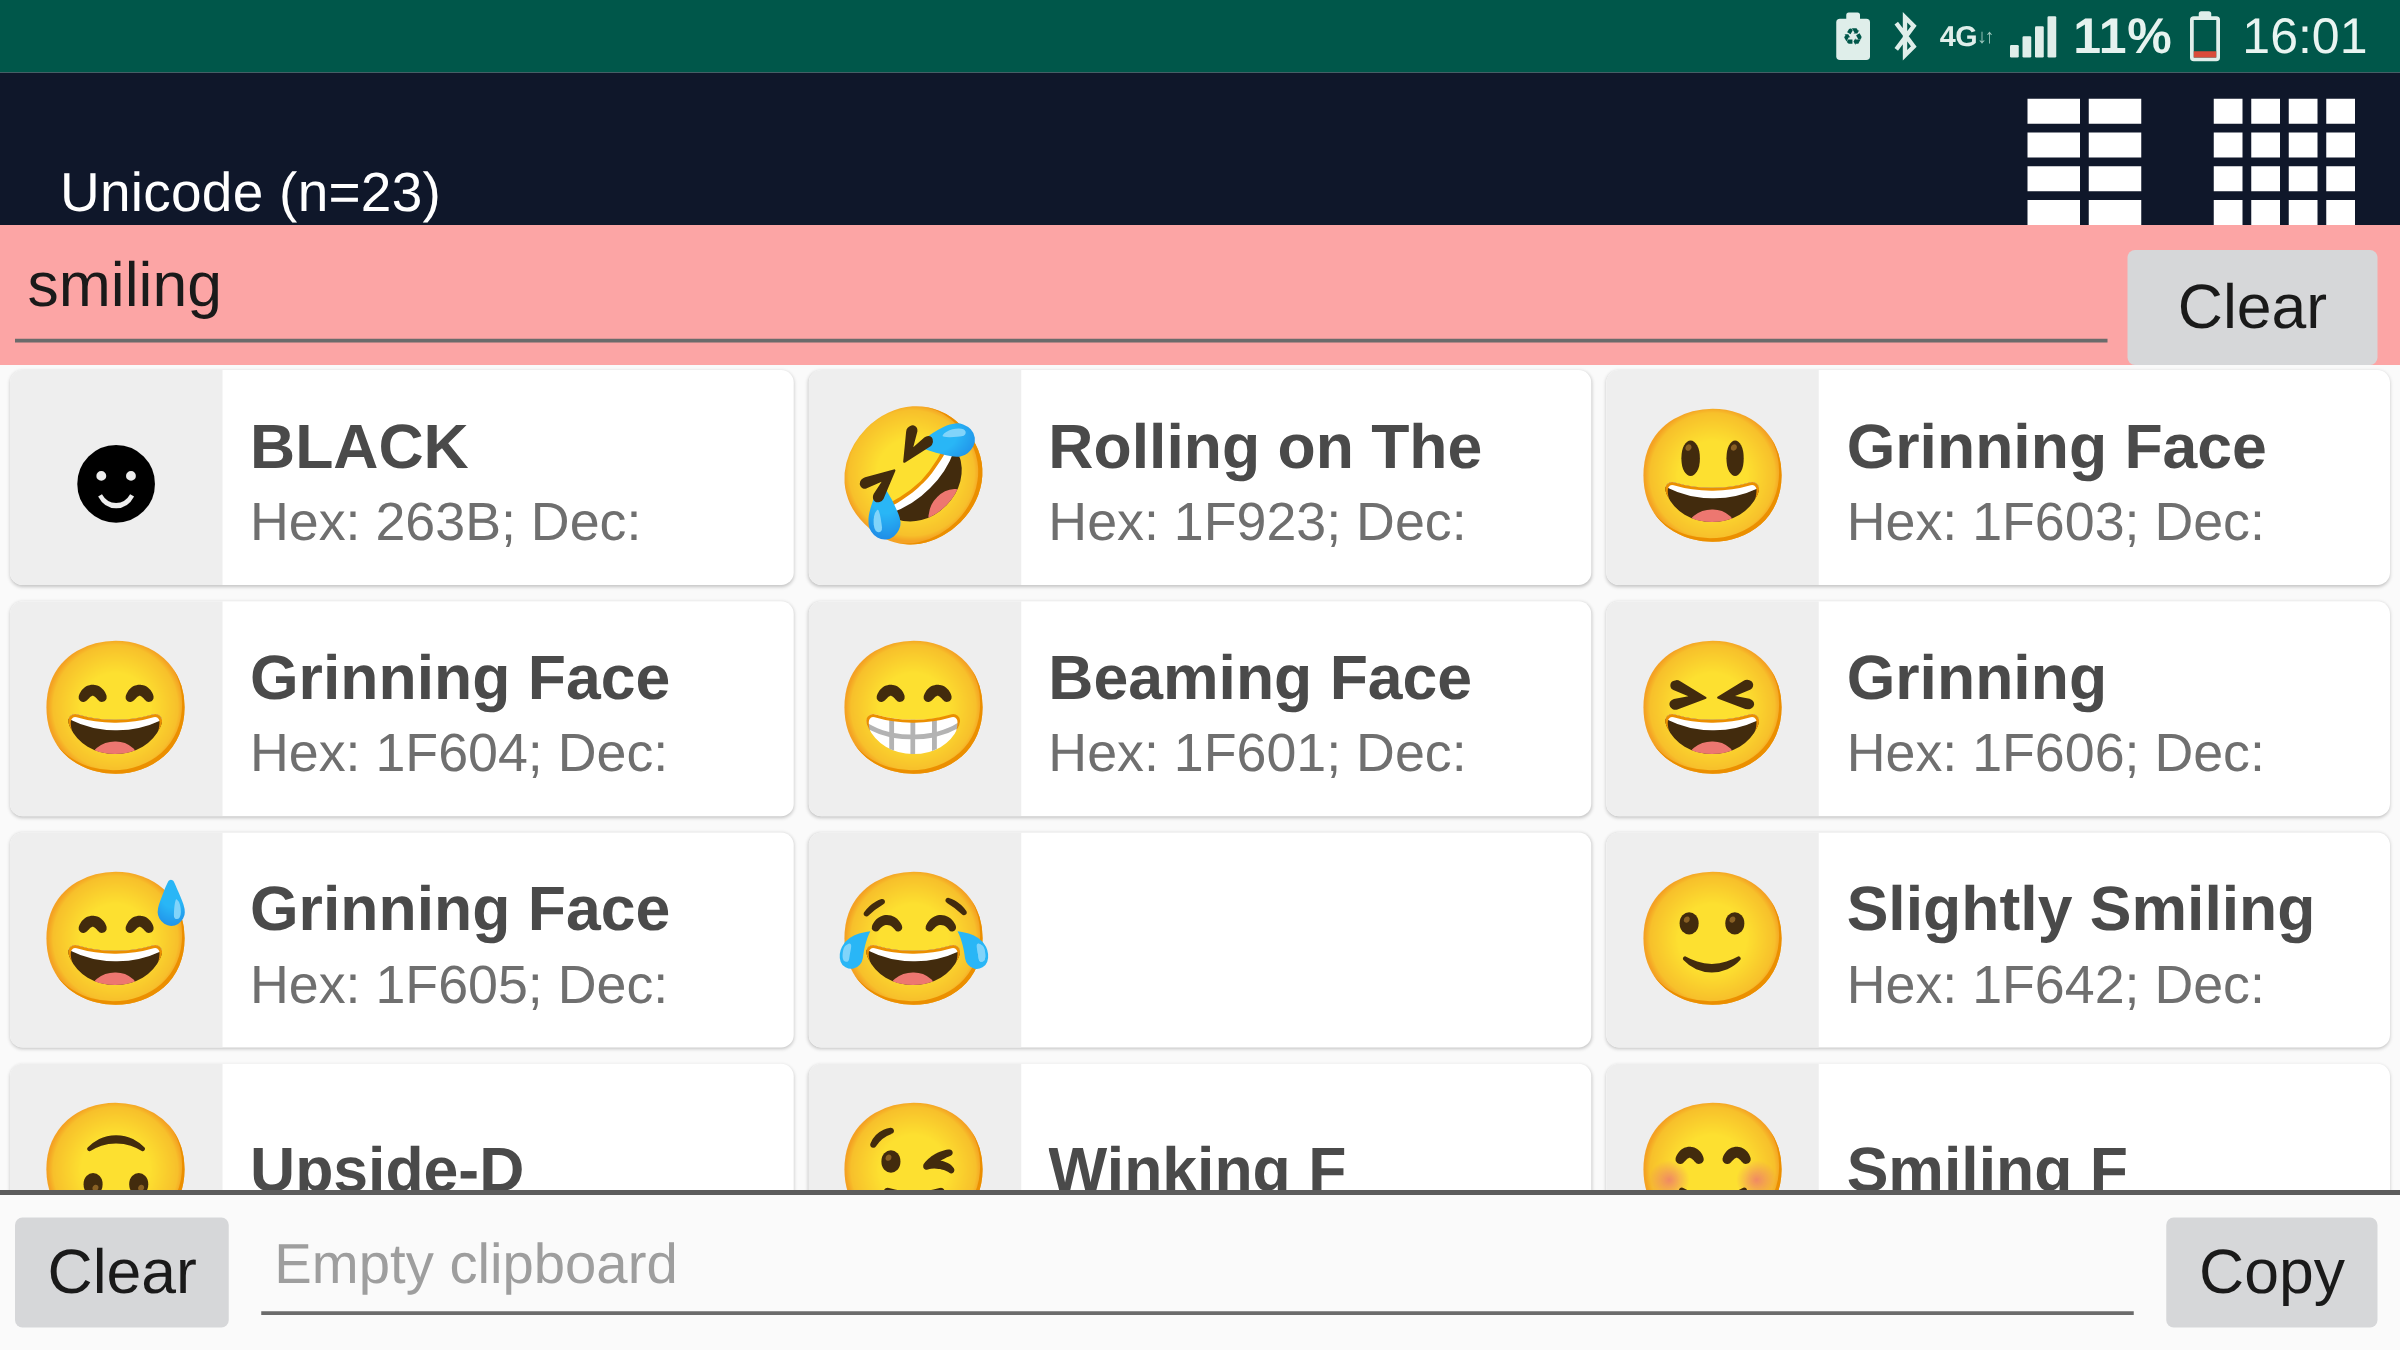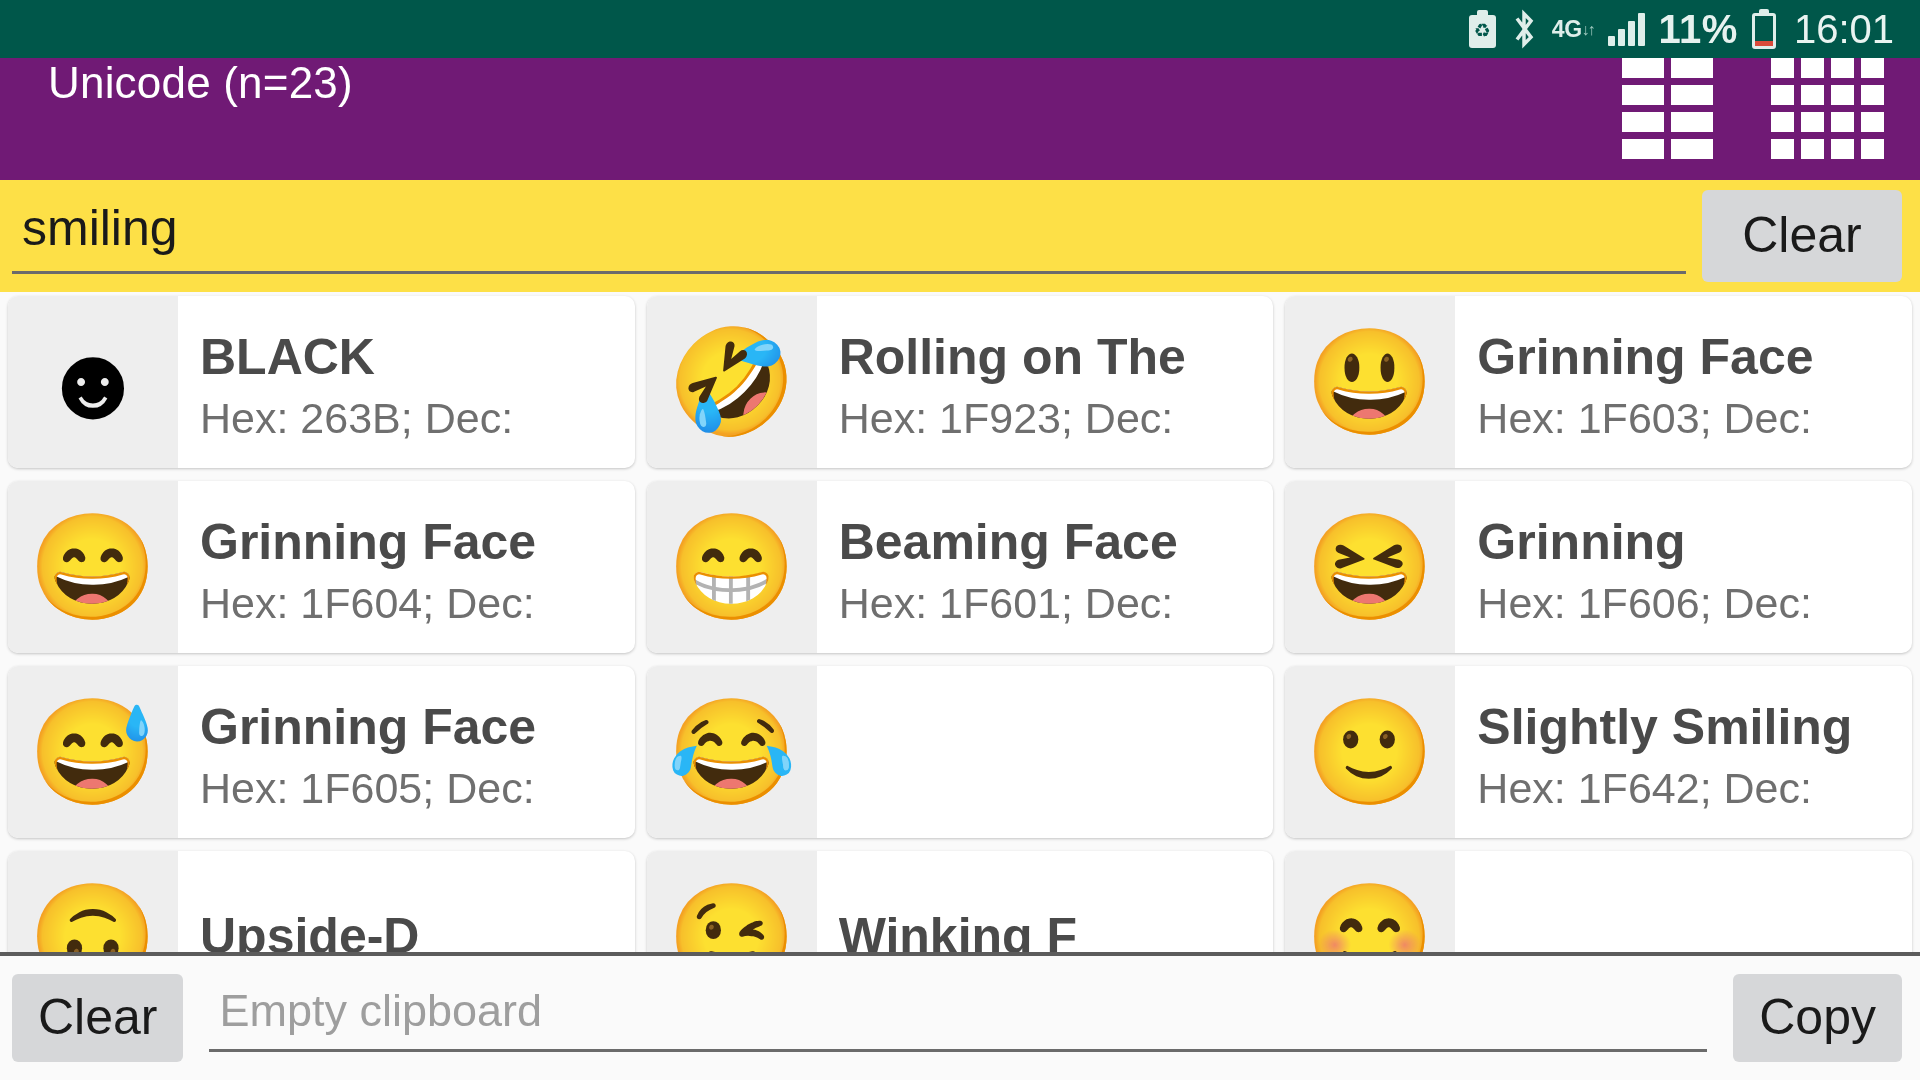--- a/index.html
+++ b/index.html
@@ -37,36 +37,36 @@
   .ic-signal i:nth-child(1){height:10px;} .ic-signal i:nth-child(2){height:17px;}
   .ic-signal i:nth-child(3){height:25px;} .ic-signal i:nth-child(4){height:33px;}
 
   .ic-battery { width: 24px; height: 40px; position:relative; }
   .ic-battery .shell { position:absolute; left:0; top:4px; width:24px; height:36px; border:3px solid #dfeeea; border-radius:3px; }
   .ic-battery .cap { position:absolute; left:7px; top:0; width:10px; height:5px; background:#dfeeea; border-radius:2px 2px 0 0;}
   .ic-battery .fill { position:absolute; left:3px; bottom:3px; width:18px; height:5px; background:#d94b3a; }
 
   
   .appbar {
-    height: 122px; background: #701a75;
-    display: flex; align-items: flex-start; justify-content: space-between;
-    padding: 0 36px 0 48px;
+    height: 122px; background: #0f172a;
+    display: flex; align-items: flex-end; justify-content: space-between;
+    padding: 12px 36px 0 48px;
   }
   .app-title { color: #ffffff; font-size: 44px; font-weight: 400; letter-spacing: .2px; }
   .appbar-actions { display: flex; align-items: center; gap: 58px; }
 
   .grid-icon { display: grid; gap: 7px; }
   .grid-icon span { background: #ffffff; display:block; }
   .grid-2 { grid-template-columns: repeat(2, 42px); grid-template-rows: repeat(4, 20px); }
   .grid-4 { grid-template-columns: repeat(4, 23px); grid-template-rows: repeat(4, 20px); }
 
   
   .searchrow {
-    height: 112px; background: #fde047;
-    display: flex; align-items: center; padding: 0 18px 0 12px; gap: 16px;
+    height: 112px; background: #fca5a5;
+    display: flex; align-items: flex-end; padding: 0 18px 0 12px; gap: 16px;
   }
   .search-wrap { flex: 1; position: relative; height: 100%; display:flex; align-items:center; }
   .search-input {
     width: 100%; border: none; outline: none; background: transparent;
     font-family: "Liberation Sans", sans-serif; font-size: 50px; color: #1a1a1a;
     padding: 0 0 14px 10px; border-bottom: 3px solid #6b6b6b;
   }
   .btn-grey {
     background: #d6d7d9; border: none; border-radius: 6px;
     font-family: "Liberation Sans", sans-serif;
@@ -284,20 +284,24 @@
       </div>
       <div class="card">
         <div class="card-emoji">😉</div>
         <div class="card-body">
           <div class="card-title">Winking F</div>
           <div class="card-sub"></div>
         </div>
       </div>
       <div class="card">
         <div class="card-emoji">😊</div>
+        <div class="card-body">
+          <div class="card-title">Smiling F</div>
+          <div class="card-sub"></div>
+        </div>
       </div>
     </div>
   </div>
 
   <div class="bottombar">
     <button class="btn-grey btn-clear-bot">Clear</button>
     <div class="clip-wrap">
       <input class="clip-input" type="text" placeholder="Empty clipboard" style="">
     </div>
     <button class="btn-grey btn-copy">Copy</button>

